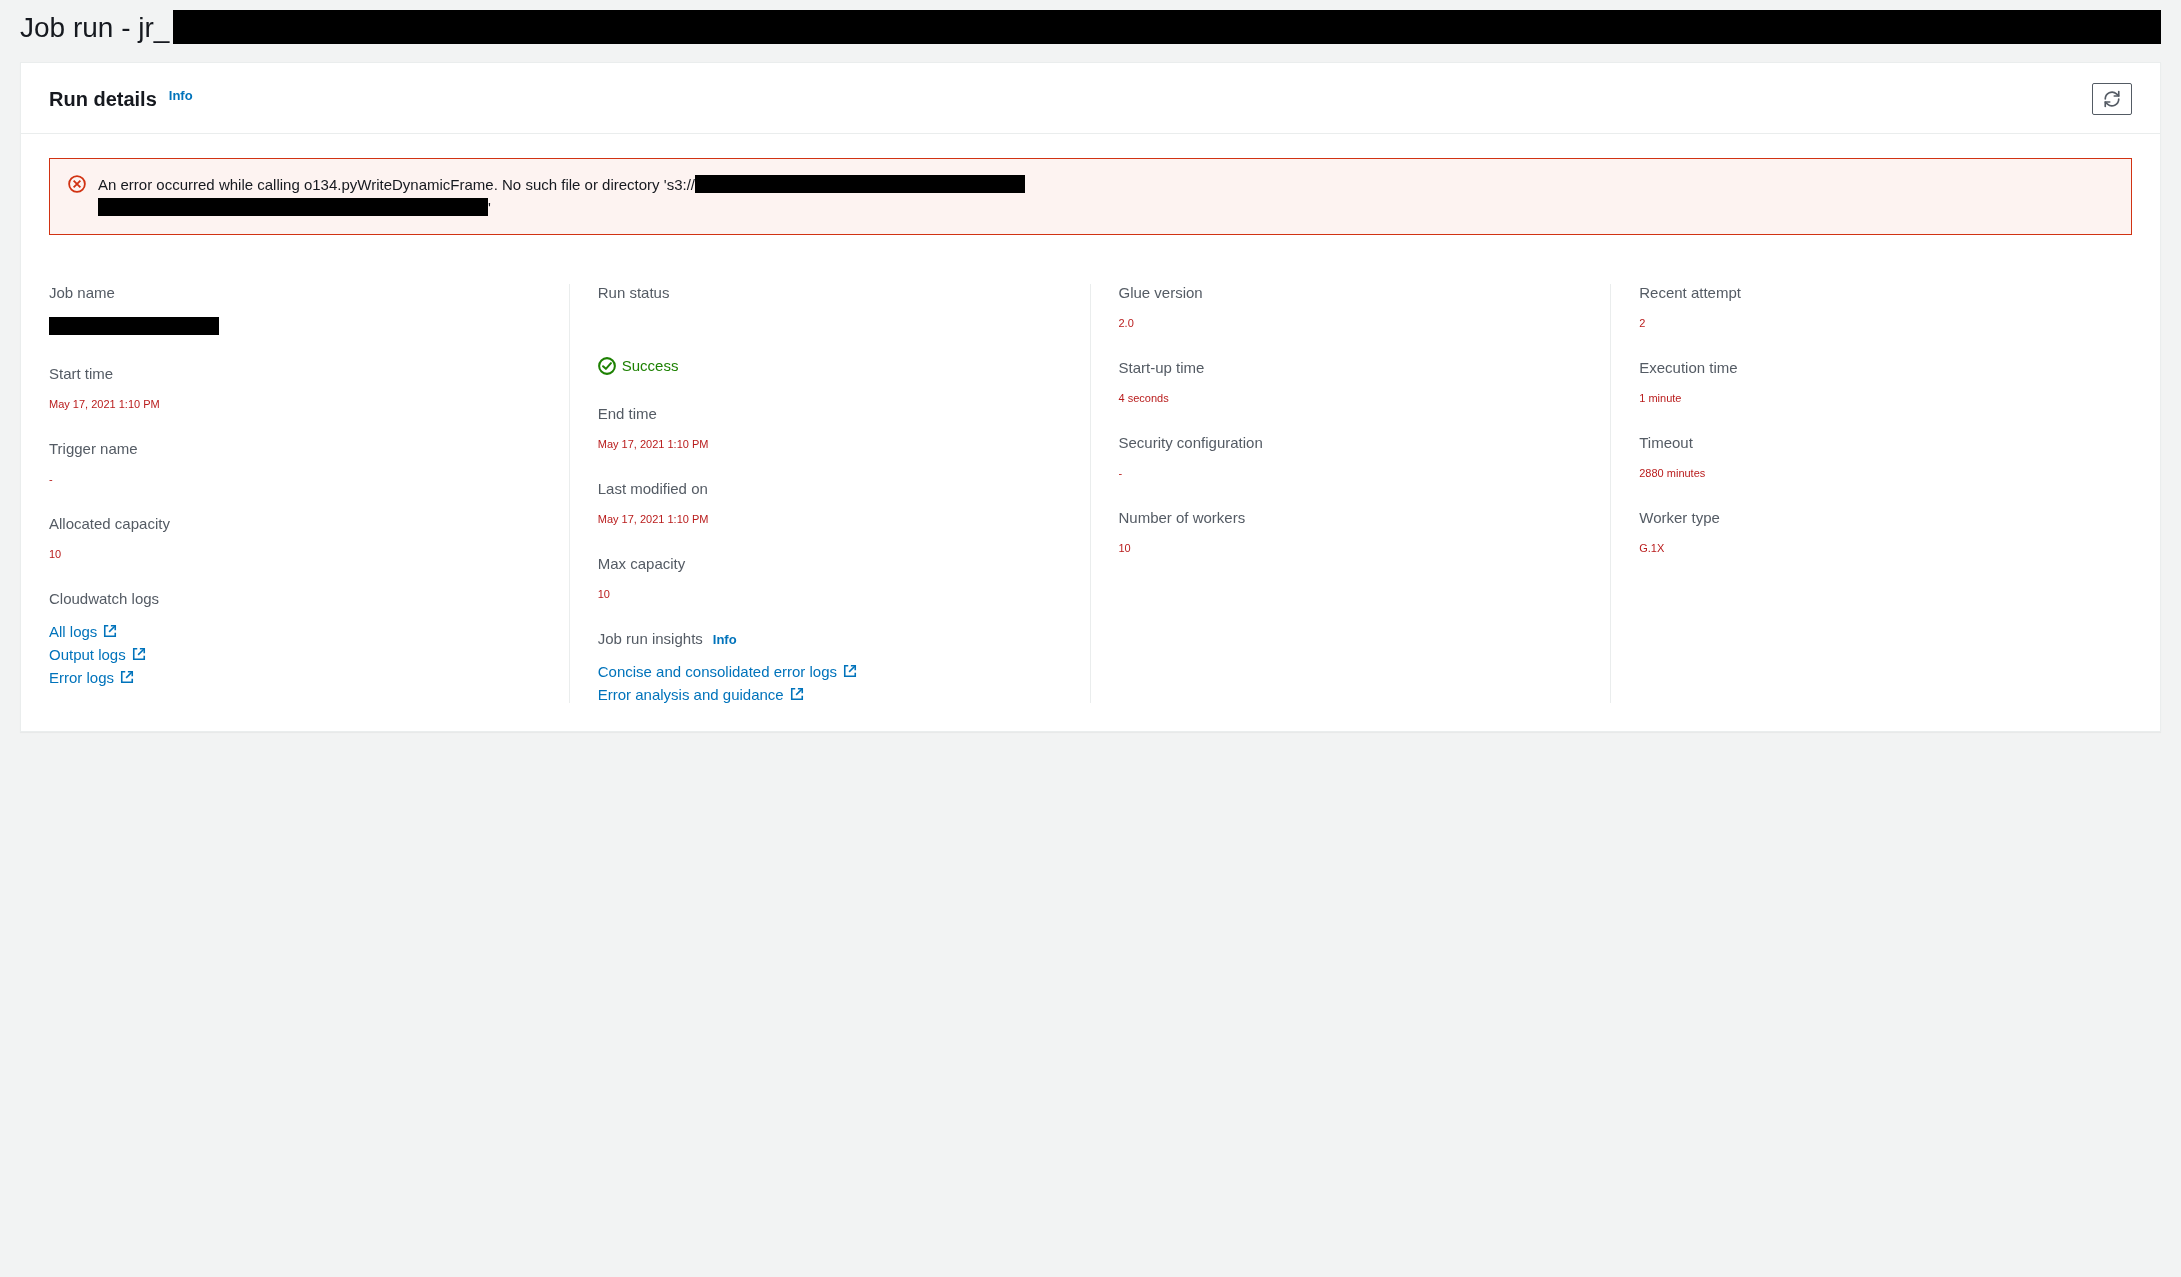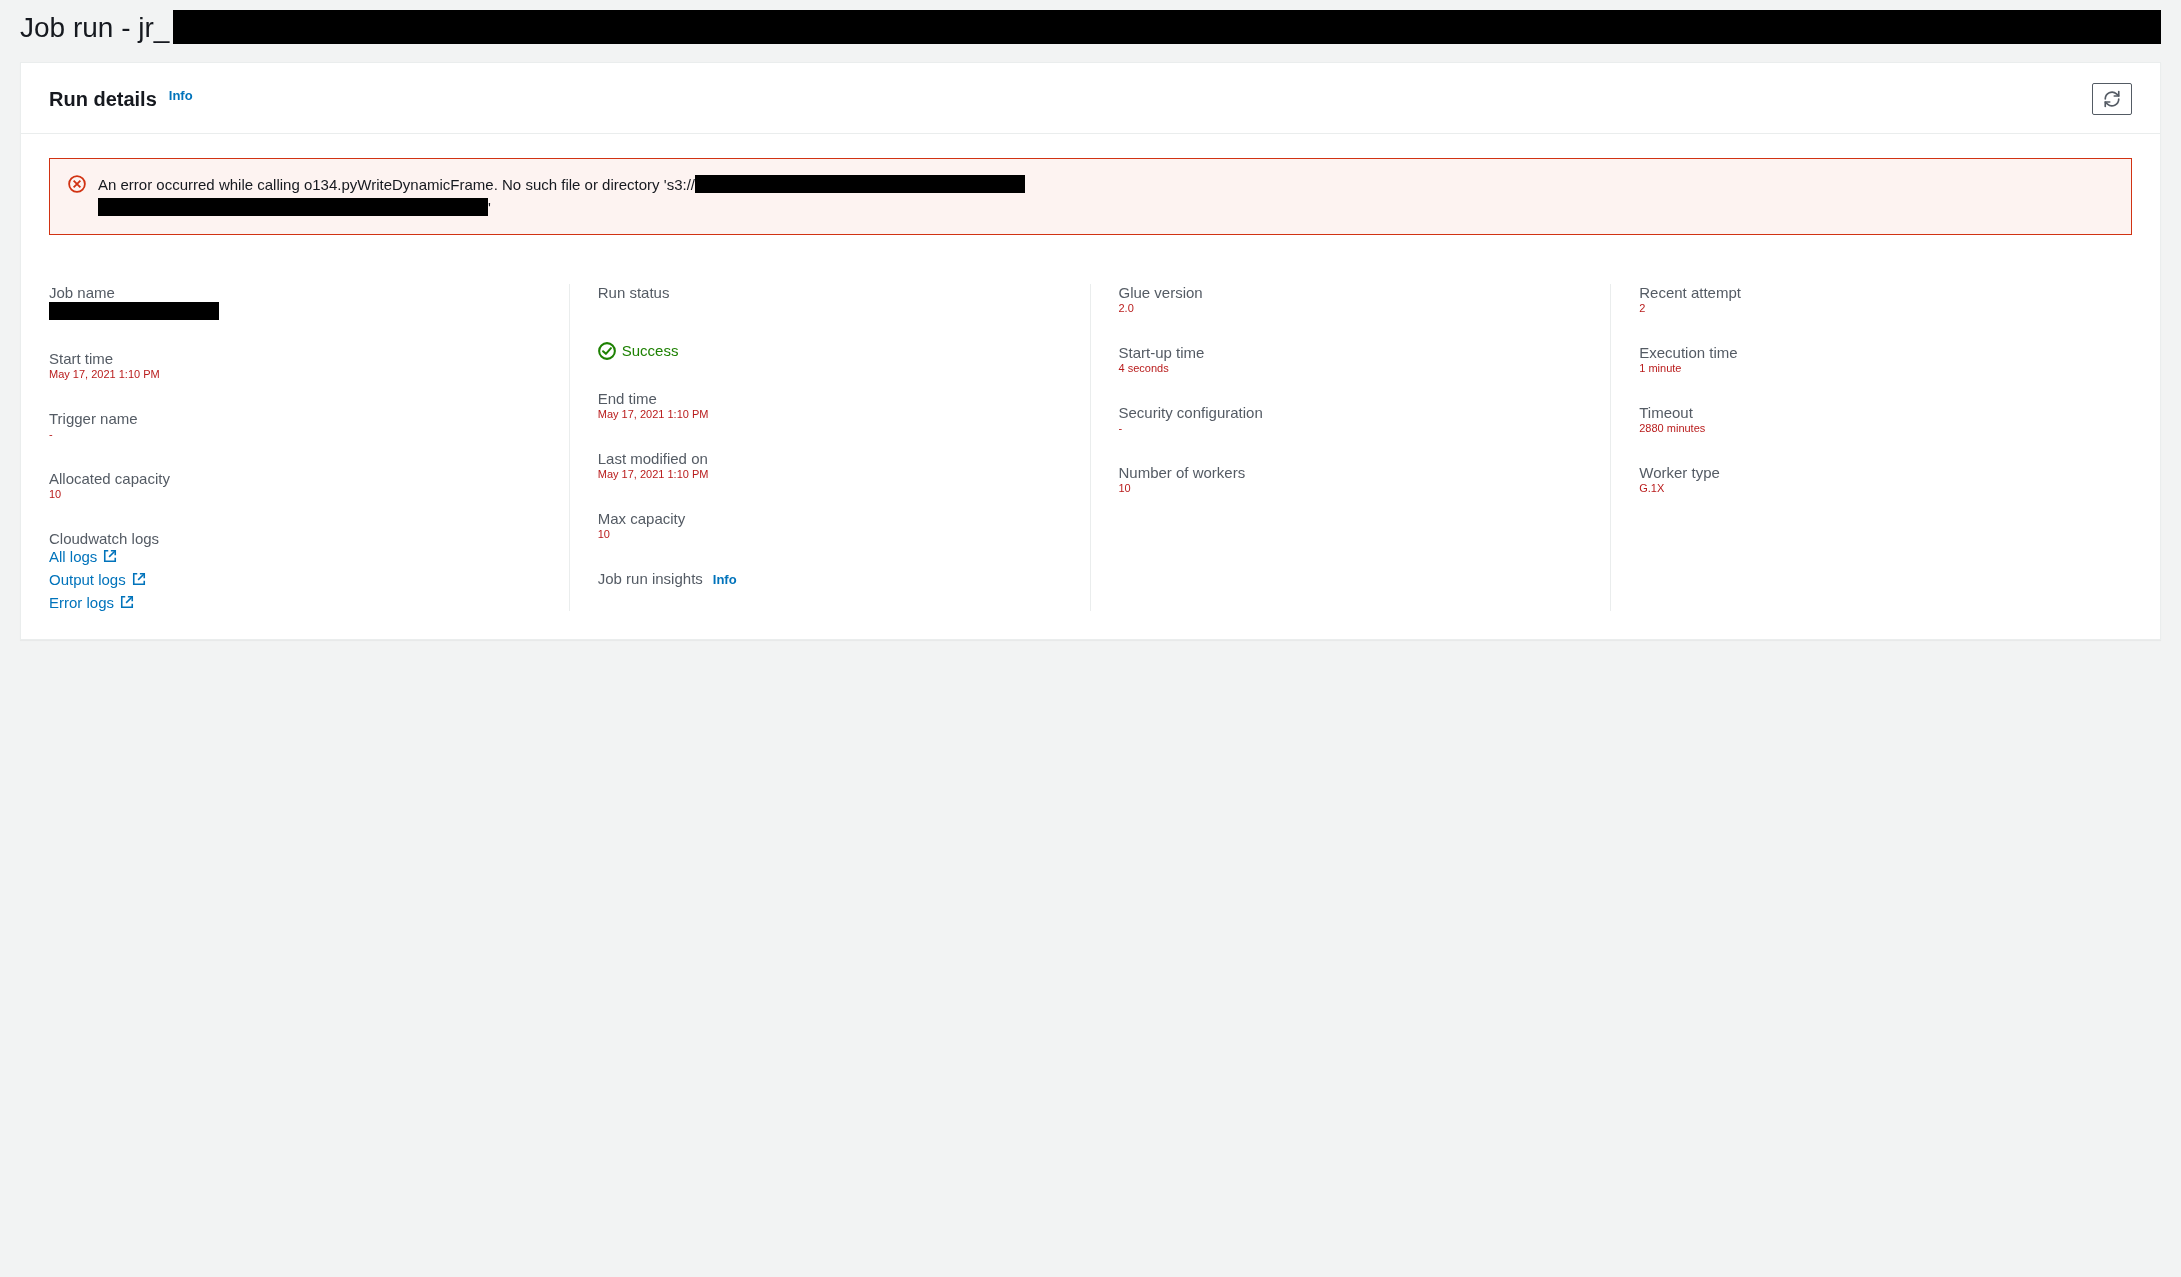--- a/index.html
+++ b/index.html
@@ -117,21 +117,21 @@
     .details-col:last-child {
       border-right: none;
       padding-right: 0;
     }
     .details-col:not(:first-child) {
       padding-left: 28px;
     }
     .detail-item {
       display: flex;
       flex-direction: column;
-      gap: 1px;
+      gap: 16px;
     }
     .detail-label {
       color: #545b64;
       font-size: 15px;
     }
     .detail-value {
       color: #b91c1c;
       font-size: 11px;
     }
     .redacted-value {
@@ -283,20 +283,38 @@
           </div>
           <div class="detail-item">
             <span class="detail-label">Max capacity</span>
             <span class="detail-value">10</span>
           </div>
           <div class="detail-item">
             <div class="label-with-info">
               <span class="detail-label">Job run insights</span>
               <span class="info-link">Info</span>
             </div>
+            <div class="link-list">
+              <a class="ext-link">
+                <span>Concise and consolidated error logs</span>
+                <svg viewBox="0 0 16 16" fill="none" stroke="#0073bb" stroke-width="1.8">
+                    <path d="M6 2H2v12h12v-4"></path>
+                    <path d="M9 2h5v5"></path>
+                    <path d="M14 2L7 9"></path>
+                  </svg>
+              </a>
+              <a class="ext-link">
+                <span>Error analysis and guidance</span>
+                <svg viewBox="0 0 16 16" fill="none" stroke="#0073bb" stroke-width="1.8">
+                    <path d="M6 2H2v12h12v-4"></path>
+                    <path d="M9 2h5v5"></path>
+                    <path d="M14 2L7 9"></path>
+                  </svg>
+              </a>
+            </div>
           </div>
         </div>
 
         <div class="details-col">
           <div class="detail-item">
             <span class="detail-label">Glue version</span>
             <span class="detail-value">2.0</span>
           </div>
           <div class="detail-item">
             <span class="detail-label">Start-up time</span>

